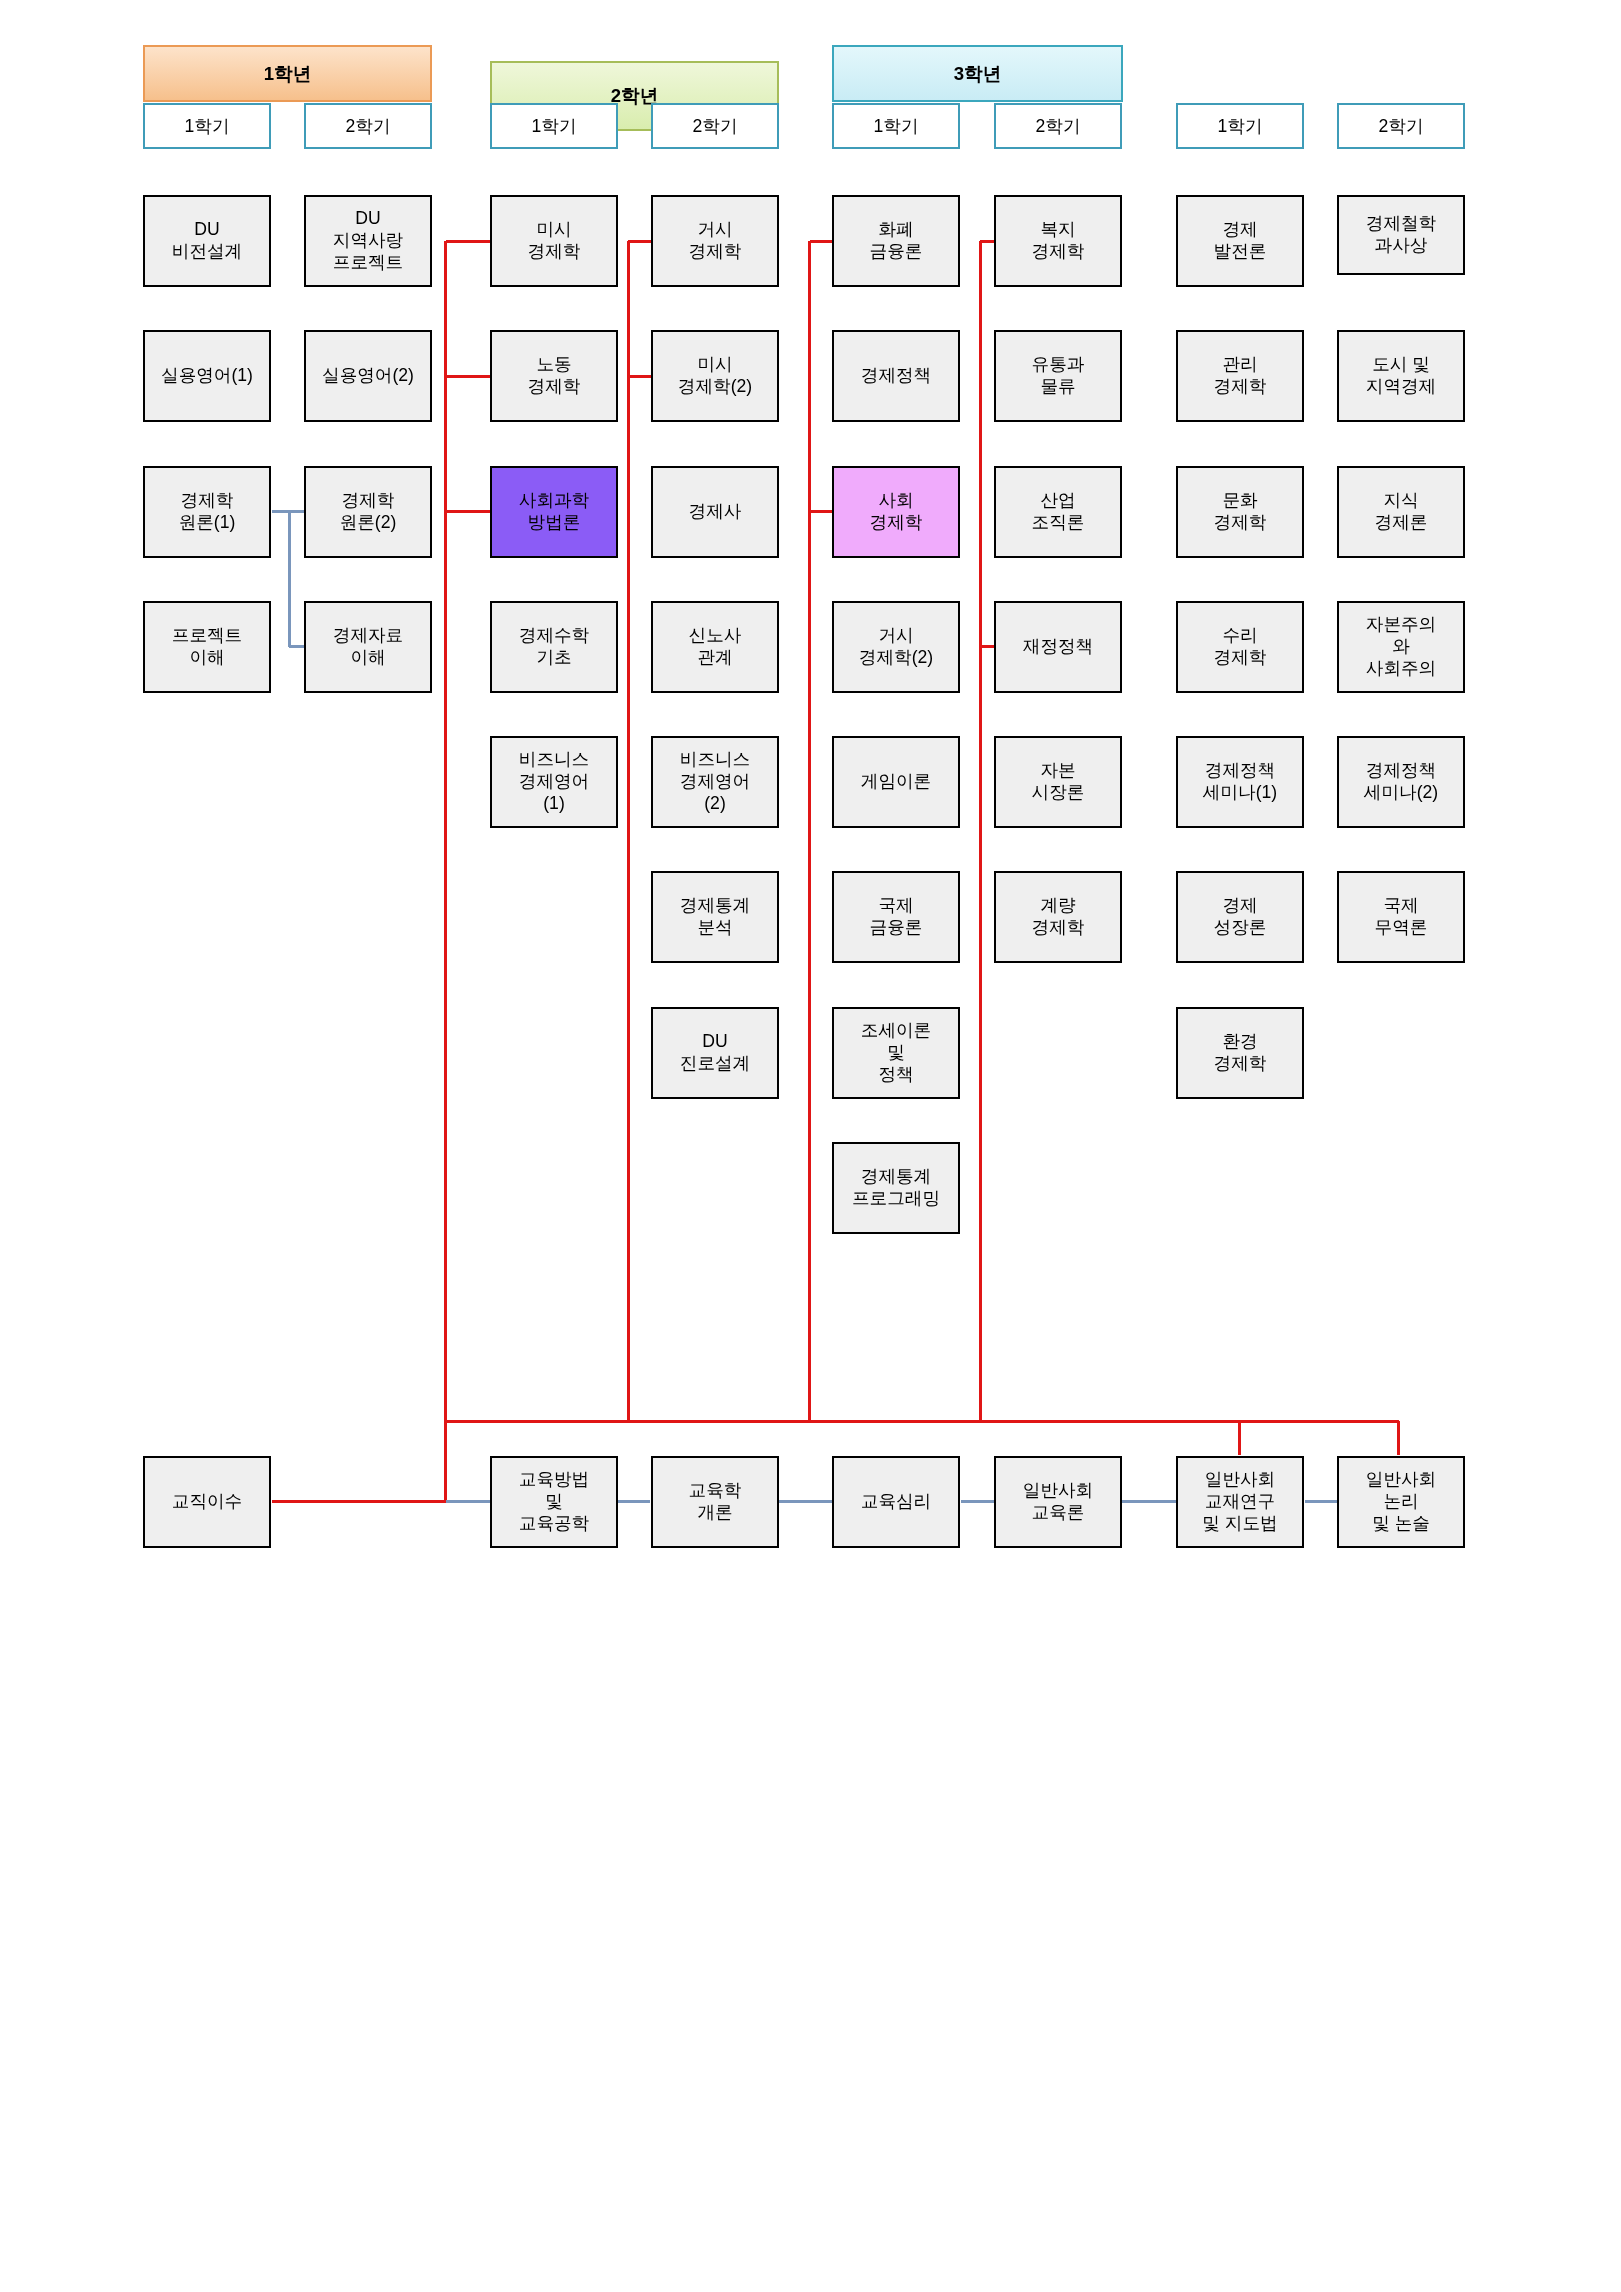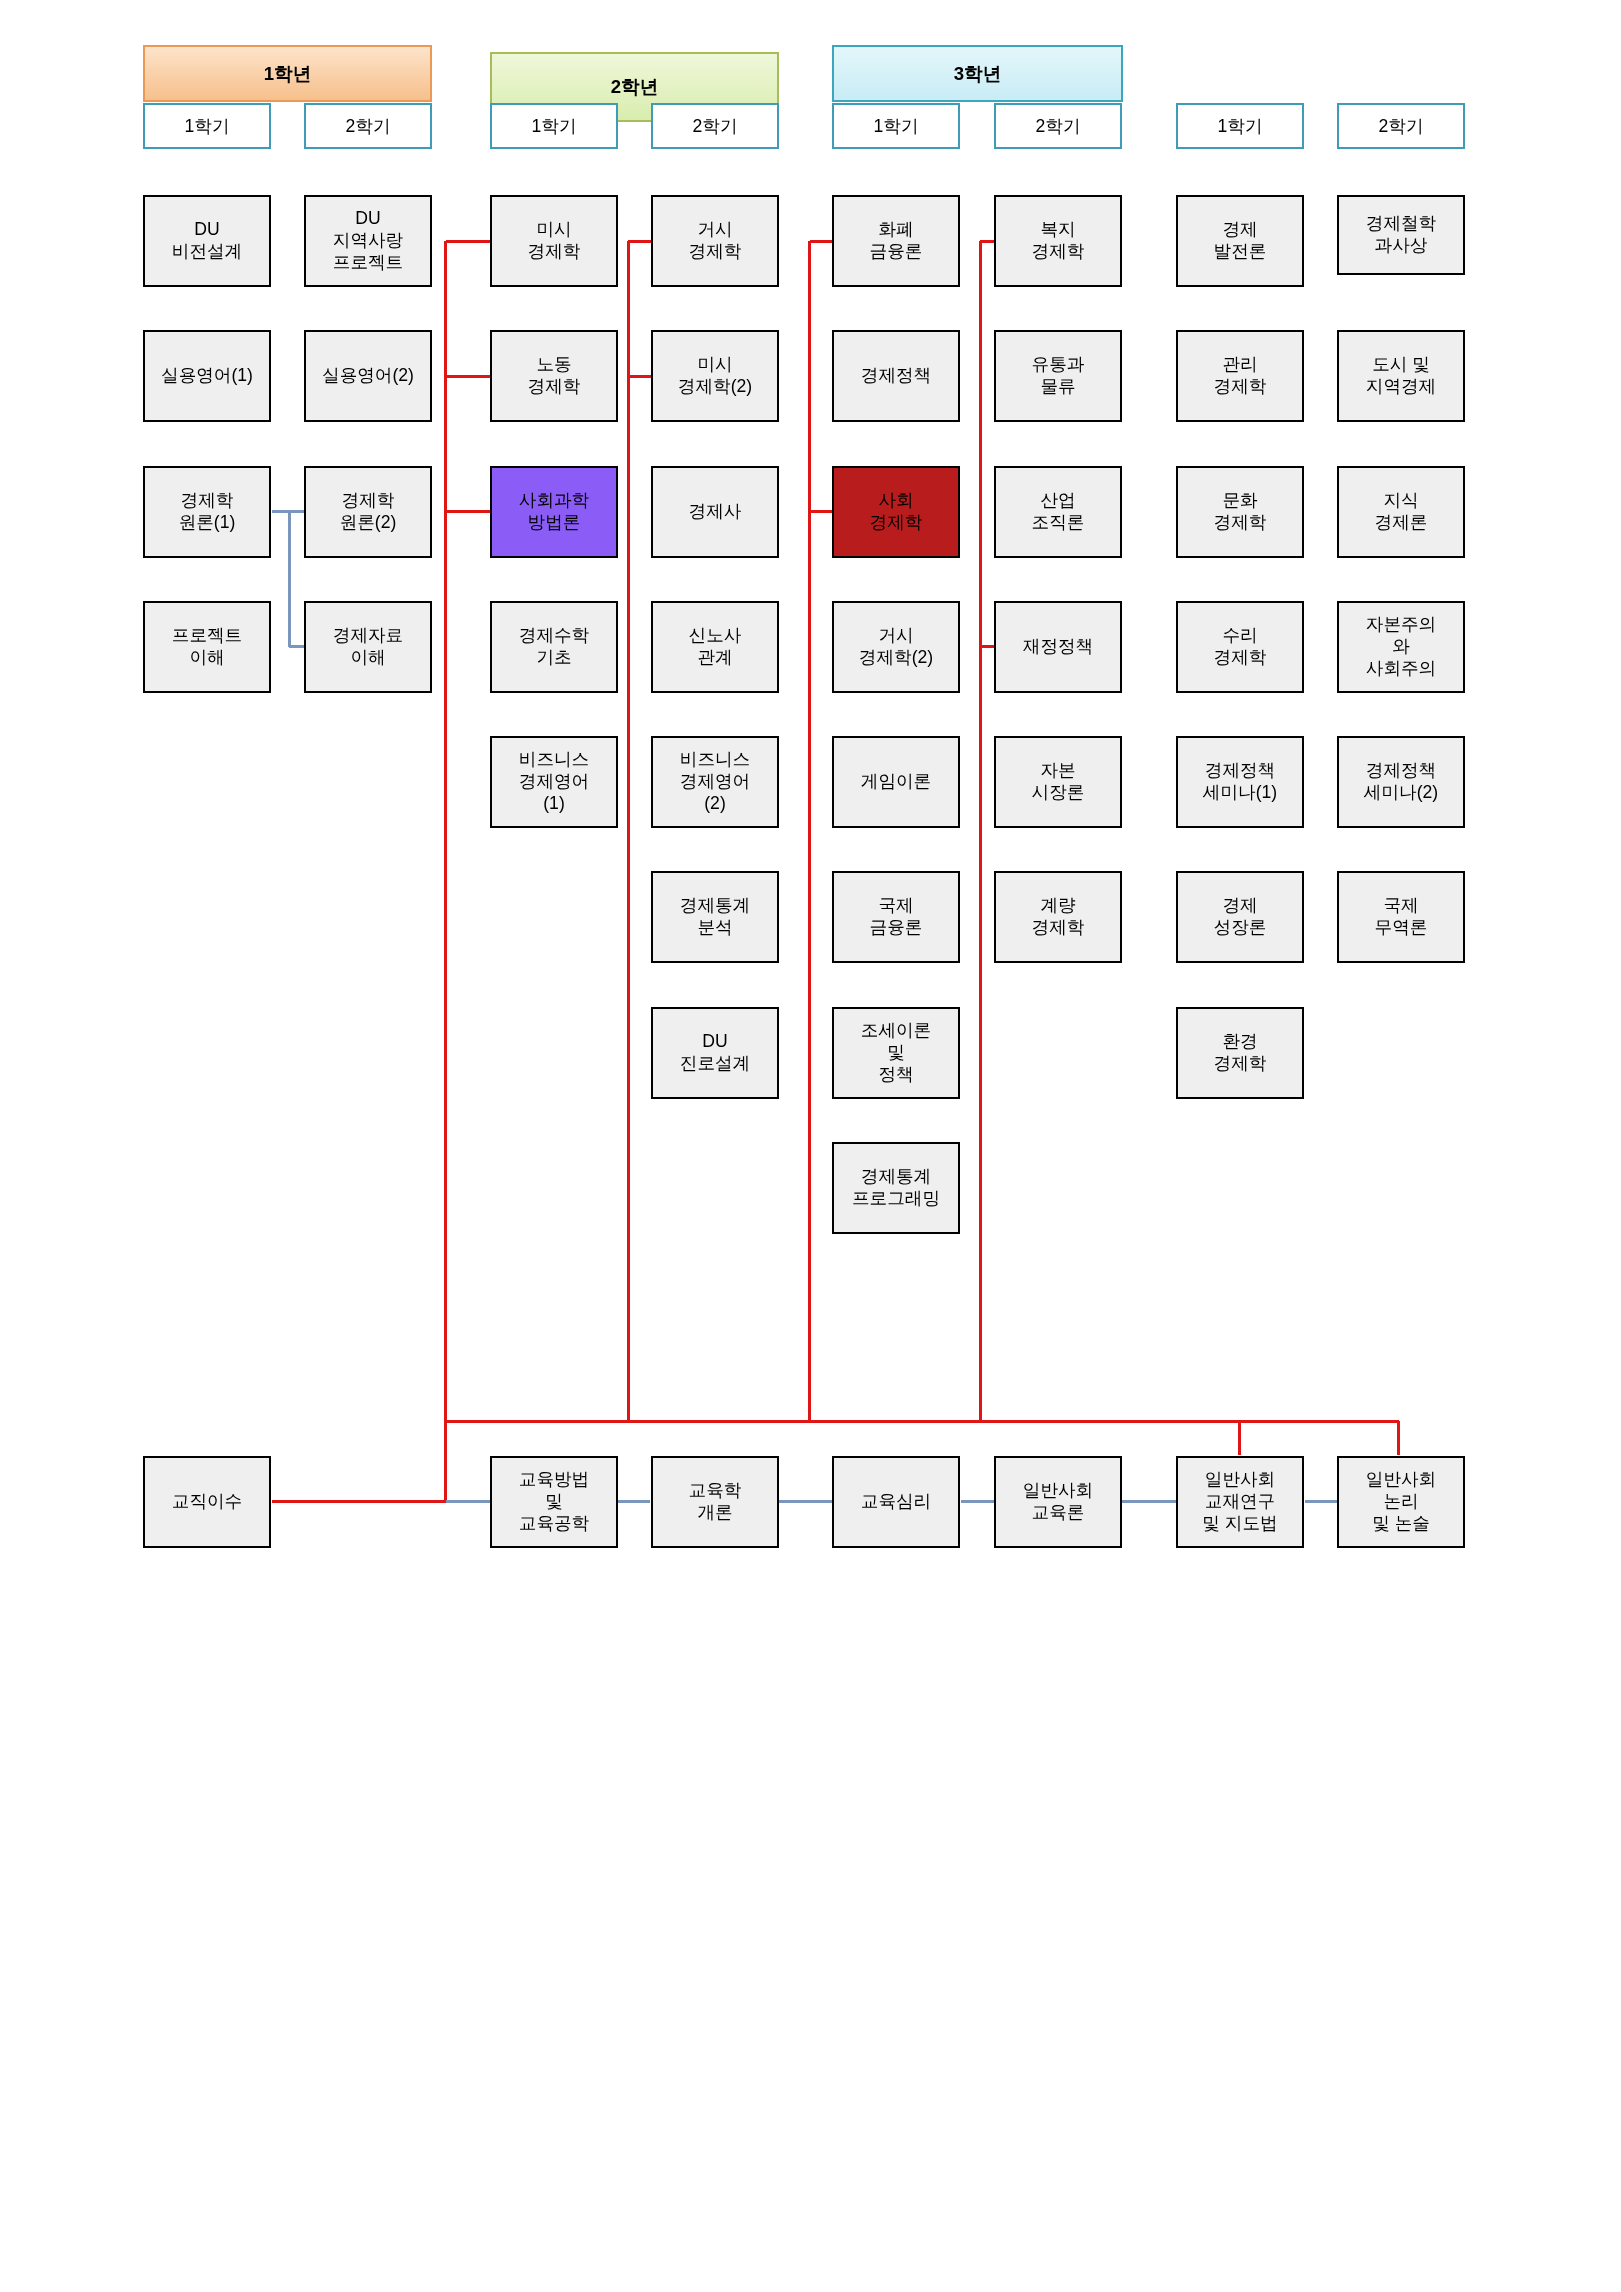--- a/index.html
+++ b/index.html
@@ -65,21 +65,21 @@
     <div class="line" style="left: 272px; top: 510px; width: 32px; height: 2.9px; background: rgb(122, 150, 188);"></div>
     <div class="line" style="left: 288px; top: 512px; width: 2.9px; height: 135px; background: rgb(122, 150, 188);"></div>
     <div class="line" style="left: 289px; top: 645px; width: 14.7px; height: 2.9px; background: rgb(122, 150, 188);"></div>
     <div class="line" style="left: 446px; top: 1500px; width: 44px; height: 2.9px; background: rgb(122, 150, 188);"></div>
     <div class="line" style="left: 618px; top: 1500px; width: 32px; height: 2.9px; background: rgb(122, 150, 188);"></div>
     <div class="line" style="left: 779px; top: 1500px; width: 53px; height: 2.9px; background: rgb(122, 150, 188);"></div>
     <div class="line" style="left: 961px; top: 1500px; width: 33px; height: 2.9px; background: rgb(122, 150, 188);"></div>
     <div class="line" style="left: 1122px; top: 1500px; width: 54px; height: 2.9px; background: rgb(122, 150, 188);"></div>
     <div class="line" style="left: 1305px; top: 1500px; width: 32px; height: 2.9px; background: rgb(122, 150, 188);"></div>
     <div class="year-header" style="left: 143px; top: 45px; width: 289px; height: 57px; background: linear-gradient(rgb(253, 227, 202), rgb(246, 192, 140)); border-color: rgb(235, 154, 85);">1학년</div>
-    <div class="year-header" style="left: 490px; top: 52px; width: 289px; height: 70px; background: linear-gradient(rgb(239, 247, 218), rgb(217, 237, 174)); border-color: rgb(166, 189, 89);">2학년</div>
+    <div class="year-header" style="left: 490px; top: 61px; width: 289px; height: 70px; background: linear-gradient(rgb(239, 247, 218), rgb(217, 237, 174)); border-color: rgb(166, 189, 89);">2학년</div>
     <div class="year-header" style="left: 832px; top: 45px; width: 291px; height: 57px; background: linear-gradient(rgb(227, 247, 251), rgb(201, 236, 245)); border-color: rgb(59, 167, 189);">3학년</div>
     <div class="sem-header" style="left: 143px; top: 103px; width: 128px; height: 46px; border-color: rgb(63, 156, 184);">1학기</div>
     <div class="sem-header" style="left: 304px; top: 103px; width: 128px; height: 46px; border-color: rgb(63, 156, 184);">2학기</div>
     <div class="sem-header" style="left: 490px; top: 103px; width: 128px; height: 46px; border-color: rgb(63, 156, 184);">1학기</div>
     <div class="sem-header" style="left: 651px; top: 103px; width: 128px; height: 46px; border-color: rgb(63, 156, 184);">2학기</div>
     <div class="sem-header" style="left: 832px; top: 103px; width: 128px; height: 46px; border-color: rgb(63, 156, 184);">1학기</div>
     <div class="sem-header" style="left: 994px; top: 103px; width: 128px; height: 46px; border-color: rgb(63, 156, 184);">2학기</div>
     <div class="sem-header" style="left: 1176px; top: 103px; width: 128px; height: 46px; border-color: rgb(63, 156, 184);">1학기</div>
     <div class="sem-header" style="left: 1337px; top: 103px; width: 128px; height: 46px; border-color: rgb(63, 156, 184);">2학기</div>
     <div class="box" style="left: 143px; top: 195px; width: 128px; height: 92px; background: rgb(239, 239, 239); border-color: rgb(0, 0, 0);">DU
@@ -118,21 +118,21 @@
     <div class="box" style="left: 651px; top: 736px; width: 128px; height: 92px; background: rgb(239, 239, 239); border-color: rgb(0, 0, 0);">비즈니스
 경제영어
 (2)</div>
     <div class="box" style="left: 651px; top: 871px; width: 128px; height: 92px; background: rgb(239, 239, 239); border-color: rgb(0, 0, 0);">경제통계
 분석</div>
     <div class="box" style="left: 651px; top: 1007px; width: 128px; height: 92px; background: rgb(239, 239, 239); border-color: rgb(0, 0, 0);">DU
 진로설계</div>
     <div class="box" style="left: 832px; top: 195px; width: 128px; height: 92px; background: rgb(239, 239, 239); border-color: rgb(0, 0, 0);">화폐
 금융론</div>
     <div class="box" style="left: 832px; top: 330px; width: 128px; height: 92px; background: rgb(239, 239, 239); border-color: rgb(0, 0, 0);">경제정책</div>
-    <div class="box" style="left: 832px; top: 466px; width: 128px; height: 92px; background: #b91c1c; border-color: rgb(0, 0, 0);">사회
+    <div class="box" style="left: 832px; top: 466px; width: 128px; height: 92px; background: #f0abfc; border-color: rgb(0, 0, 0);">사회
 경제학</div>
     <div class="box" style="left: 832px; top: 601px; width: 128px; height: 92px; background: rgb(239, 239, 239); border-color: rgb(0, 0, 0);">거시
 경제학(2)</div>
     <div class="box" style="left: 832px; top: 736px; width: 128px; height: 92px; background: rgb(239, 239, 239); border-color: rgb(0, 0, 0);">게임이론</div>
     <div class="box" style="left: 832px; top: 871px; width: 128px; height: 92px; background: rgb(239, 239, 239); border-color: rgb(0, 0, 0);">국제
 금융론</div>
     <div class="box" style="left: 832px; top: 1007px; width: 128px; height: 92px; background: rgb(239, 239, 239); border-color: rgb(0, 0, 0);">조세이론
 및
 정책</div>
     <div class="box" style="left: 832px; top: 1142px; width: 128px; height: 92px; background: rgb(239, 239, 239); border-color: rgb(0, 0, 0);">경제통계

